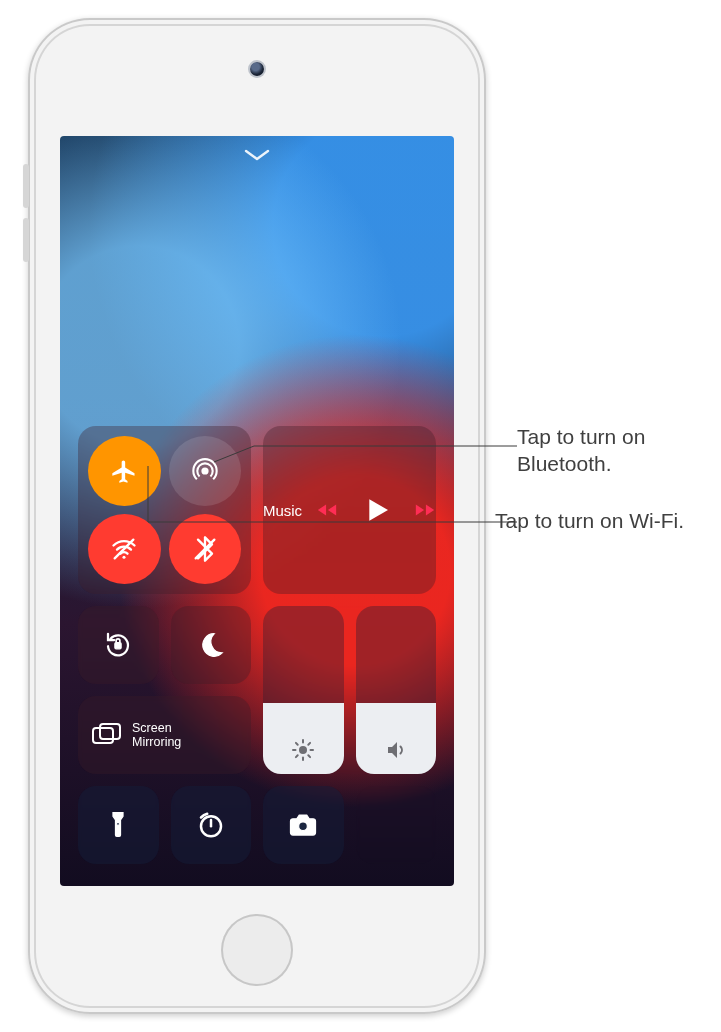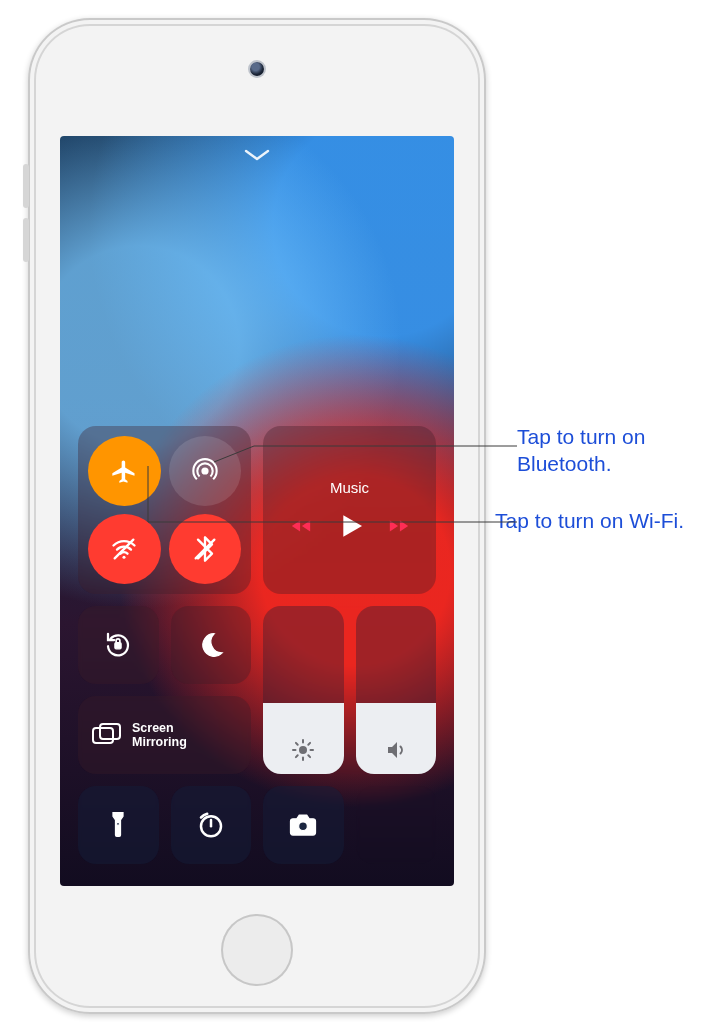--- a/index.html
+++ b/index.html
@@ -91,21 +91,21 @@
   .conn > .circ {
     width:100%; height:100%; border-radius:50%;
     display:flex; align-items:center; justify-content:center;
     background: rgba(255,255,255,0.12);
   }
   .circ.orange { background:#ff9500; }
   .circ.red    { background:#ff3b30; }
   .circ svg { width:28px; height:28px; }
 
   
-  .music { flex-direction:column; justify-content:center; gap:14px; }
+  .music { justify-content:center; gap:14px; }
   .music .title { font-size:15px; }
   .music .controls { display:flex; gap:22px; align-items:center; }
   .music .controls svg { width:24px; height:24px; fill:#fff; }
   .music .controls .seek { fill:#ff2d55; width:22px; height:22px;}
 
   
   .slider-pair { display:flex; gap:12px; padding:0; background:transparent; }
   .slider {
     flex:1; border-radius:18px; overflow:hidden;
     background: rgba(50,30,50,0.4);
@@ -113,31 +113,31 @@
     display:flex; align-items:flex-end; justify-content:center;
   }
   .slider .fill {
     position:absolute; left:0; right:0; bottom:0;
     background:#eceef2;
   }
   .slider svg { position:relative; z-index:2; width:24px; height:24px; margin-bottom:12px; fill:#6e6e73;}
 
   .mirror {
     display:flex; align-items:center; justify-content:flex-start;
-    padding:0 14px; gap:10px;font-weight:bold;
+    padding:0 14px; gap:10px;
   }
   .mirror .label { font-size:12.5px; line-height:1.15; white-space:pre-line; }
 
   .icon-tile svg { width:30px; height:30px; fill:#fff; stroke:#fff; }
 
   
   .callout {
     position:absolute;
     font-size:21px; line-height:1.28;
-    color:#1d4ed8;
+    color:#404040;
   }
 </style>
 </head>
 <body>
 
 <div class="device">
   <div class="side-btn vol-up"></div>
   <div class="side-btn vol-down"></div>
   <div class="camera"></div>
 

